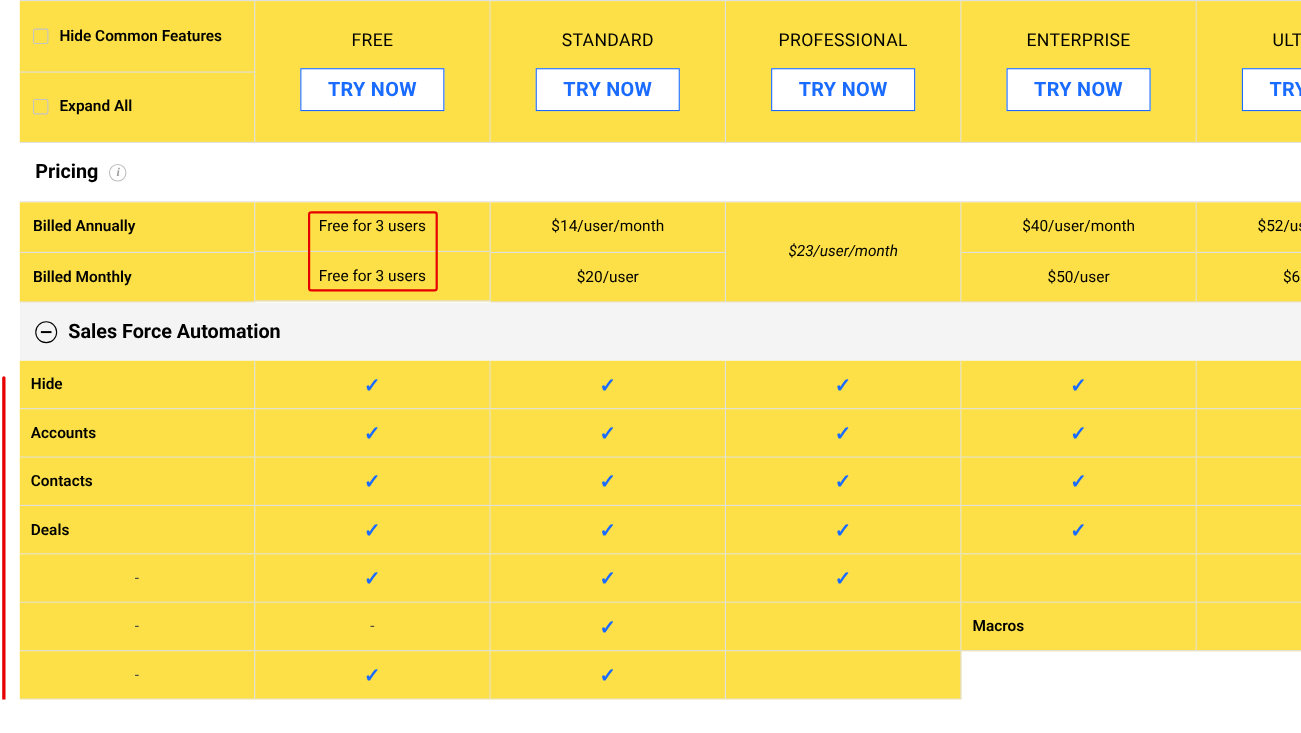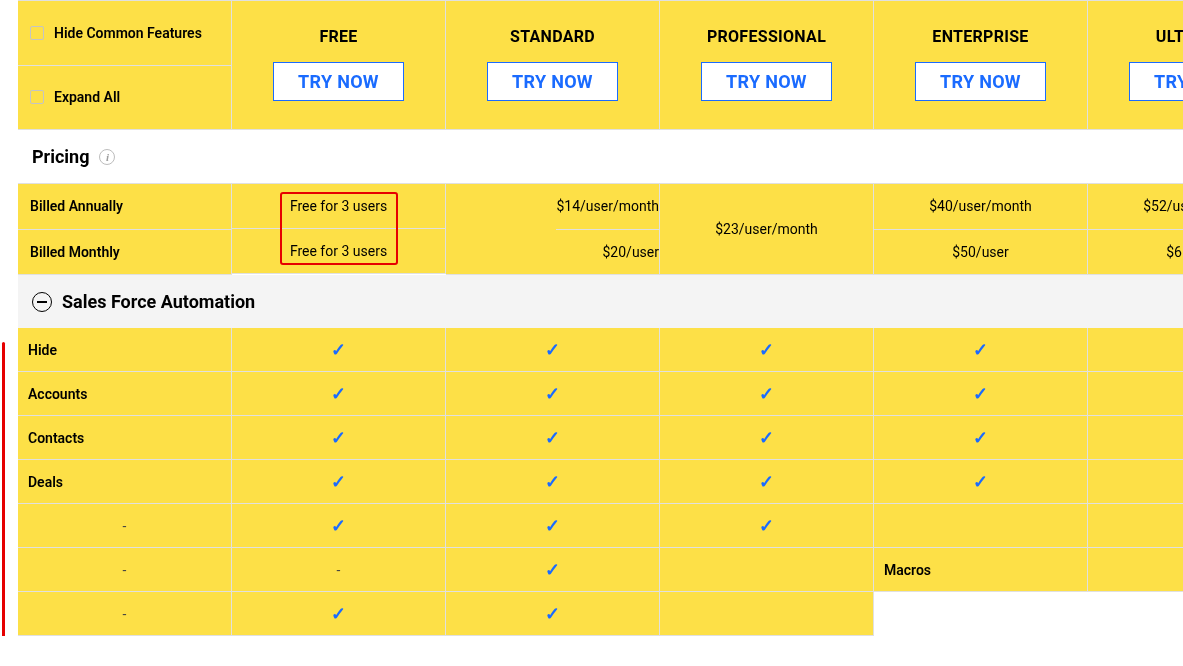--- a/index.html
+++ b/index.html
@@ -50,21 +50,21 @@
     width: 14px; height: 14px;
     border: 1px solid #c4c4c4;
     border-radius: 2px;
   }
   .hdr-col {
     flex-direction: column;
     gap: 16px;
     padding: 20px 12px 22px 12px;
   }
   .tier-name {
-    font-weight: 700;
+    font-weight: 400;
     font-size: 16px;
     letter-spacing: 0.3px;
   }
   .try-btn {
     border: 1px solid #1a6bff;
     color: #1a6bff;
     font-weight: 700;
     font-size: 18px;
     padding: 8px 24px;
     letter-spacing: 0.3px;
@@ -175,26 +175,26 @@
     </div>
   </div>
   <div class="cell red-box-wrap" style="height:90px; position:relative;">
     <div class="stack2">
       <div>Free for 3 users</div>
       <div>Free for 3 users</div>
     </div>
     <div class="red-box-inner" style="pointer-events:none; background:transparent;"></div>
   </div>
   <div class="cell" style="padding:0;">
-    <div class="stack2" style="height:90px;align-items:flex-end;">
+    <div class="stack2" style="height:90px;">
       <div>$14/user/month</div>
       <div>$20/user</div>
     </div>
   </div>
-  <div class="cell" style="padding:0;">
+  <div class="cell" style="padding:0;font-style:italic;">
     <div class="stack2" style="height:90px;">
       <div>$23/user/month</div>
     </div>
   </div>
   <div class="cell" style="padding:0;">
     <div class="stack2" style="height:90px;">
       <div>$40/user/month</div>
       <div>$50/user</div>
     </div>
   </div>

